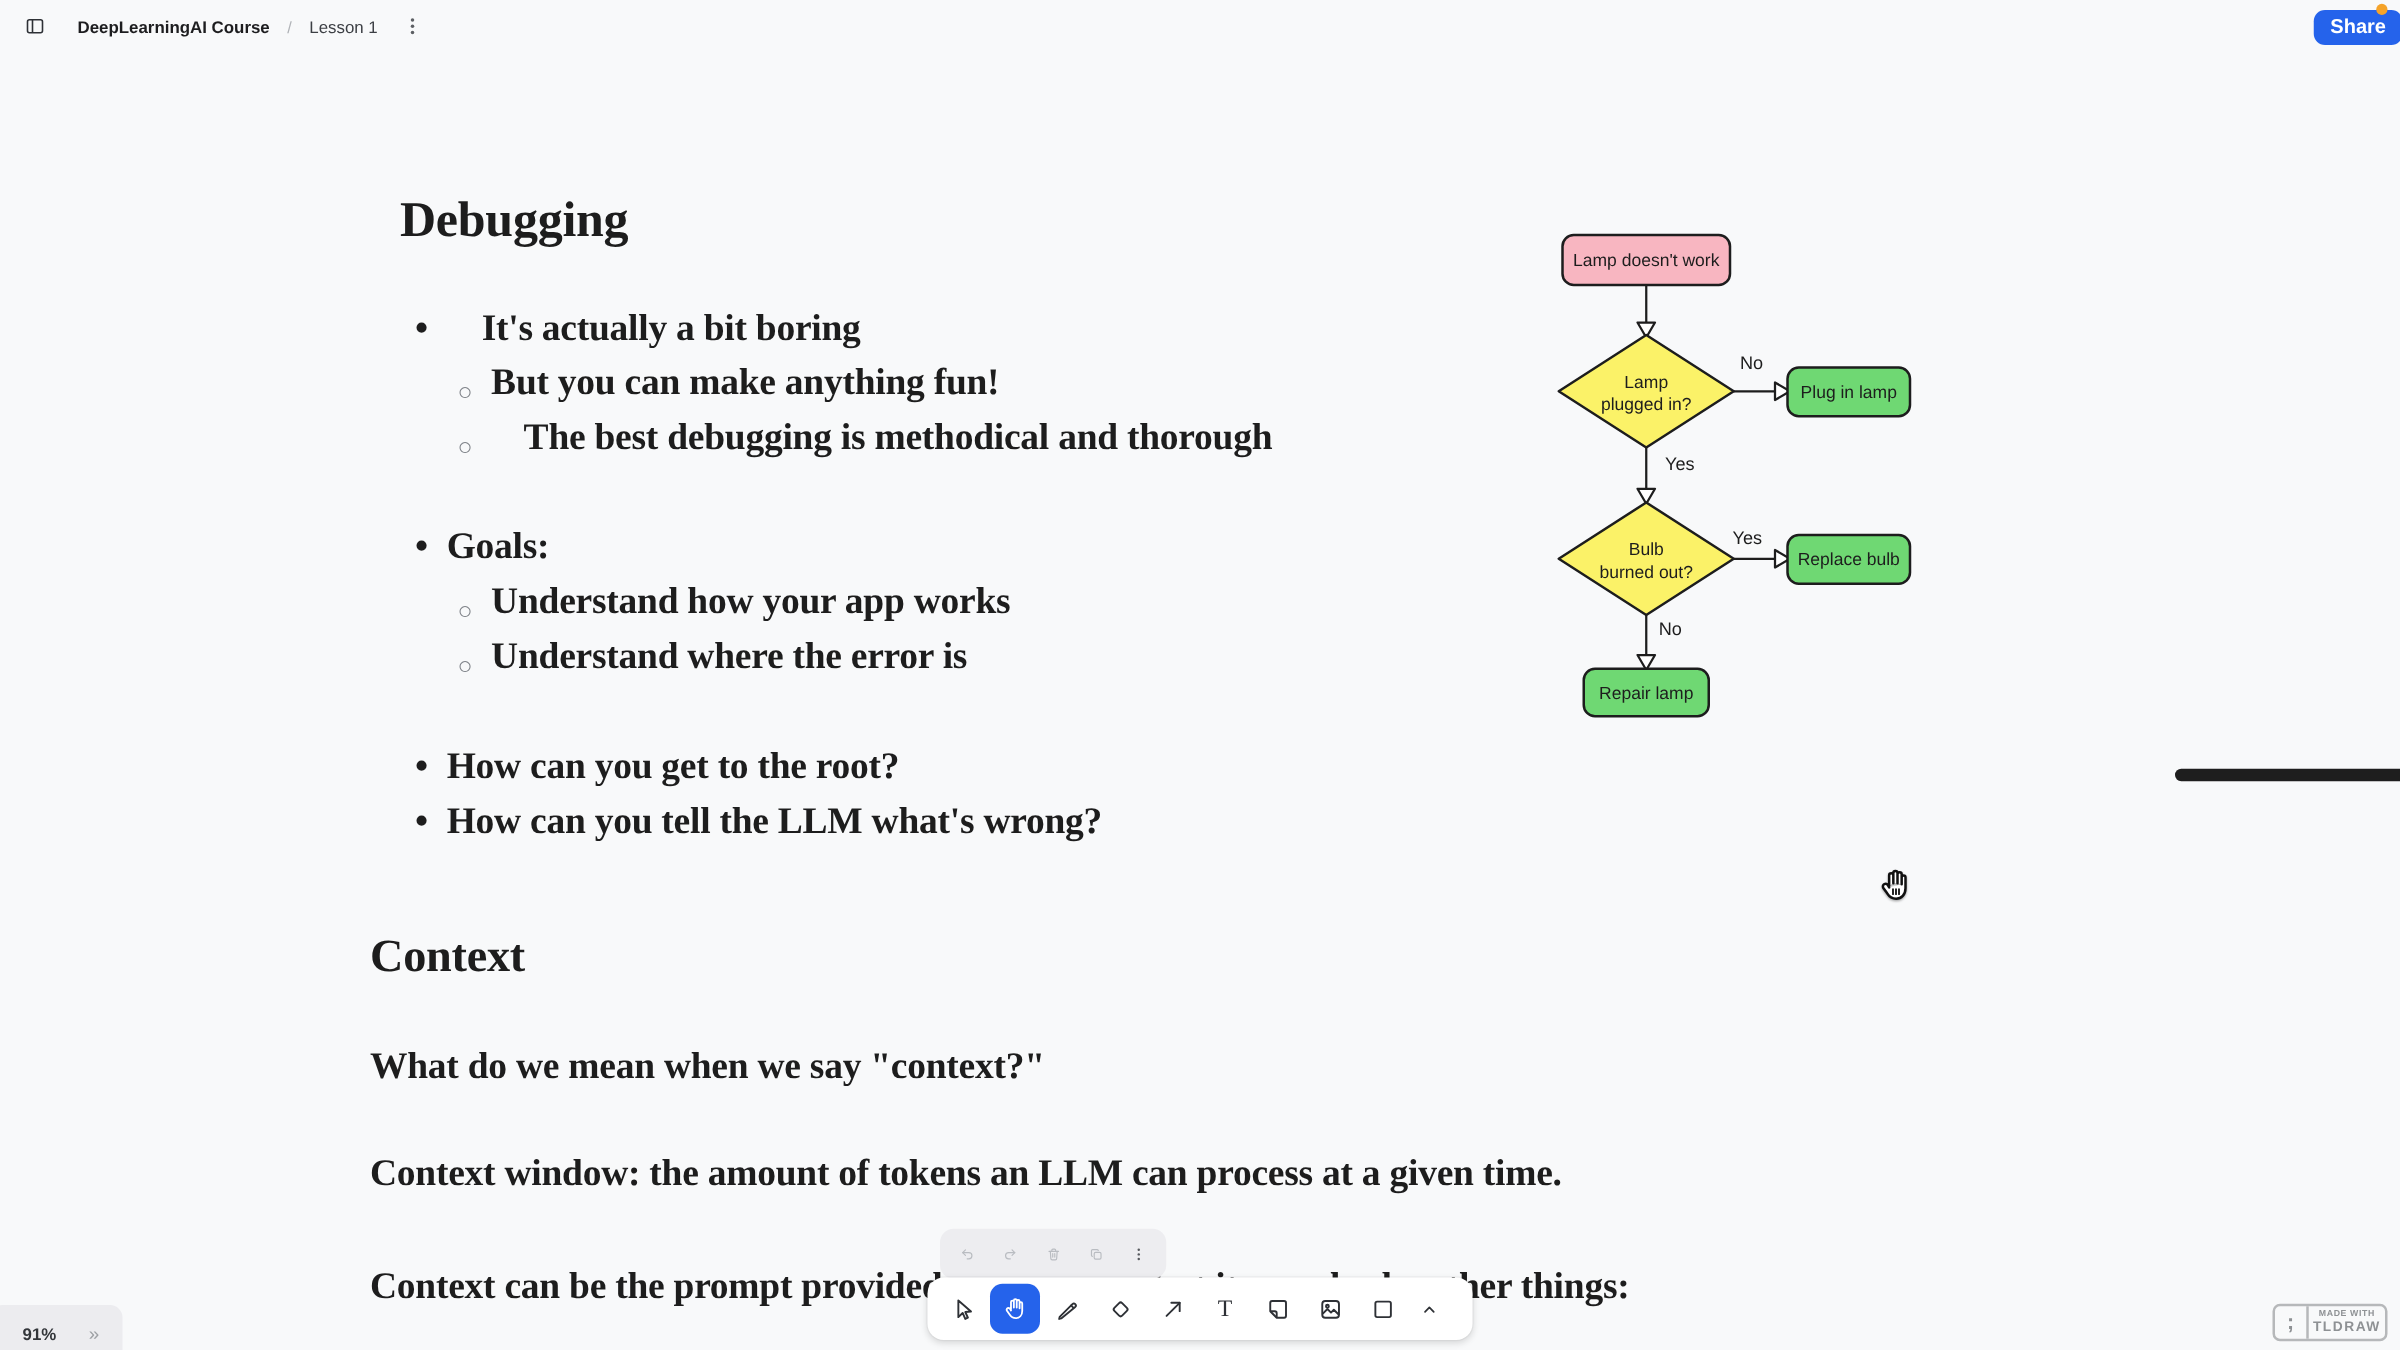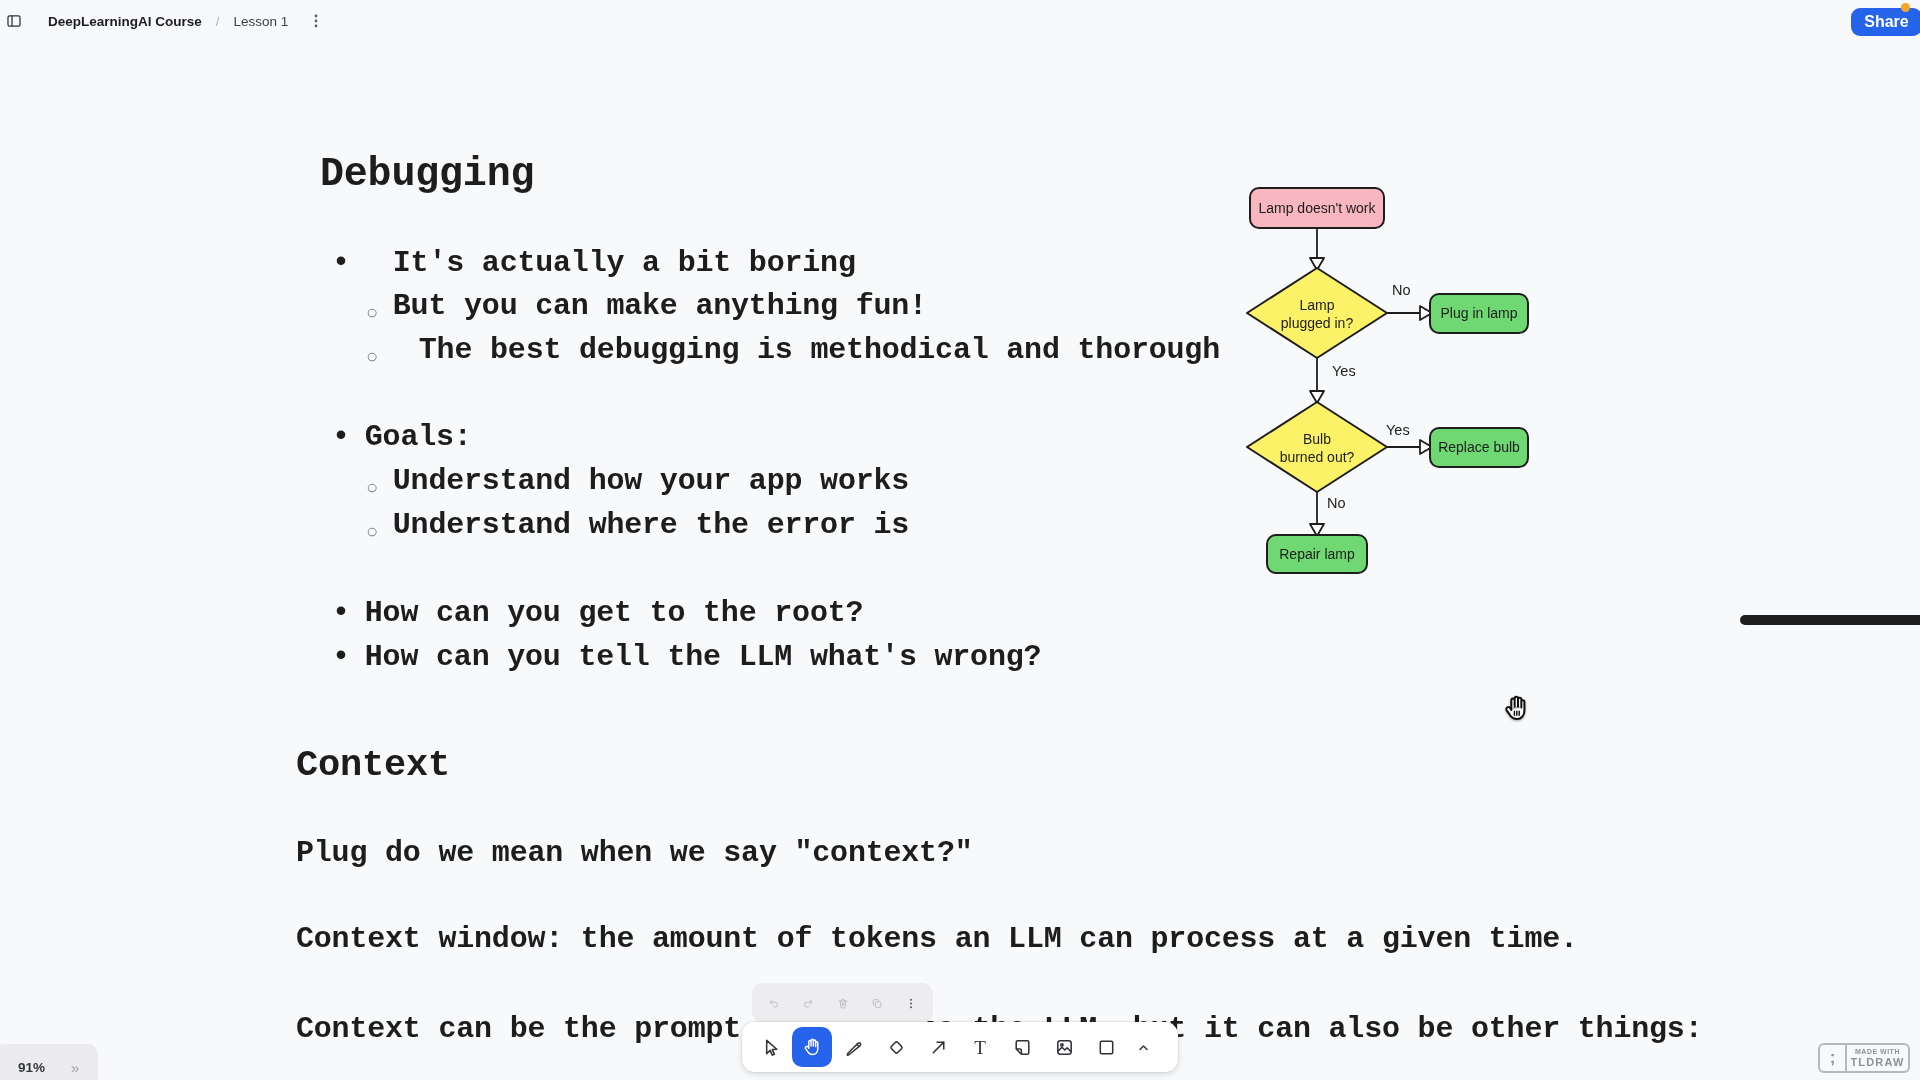--- a/index.html
+++ b/index.html
@@ -3,37 +3,37 @@
 <meta charset="utf-8">
 <style>
   html,body{margin:0;padding:0;}
   body{
     width:1920px;height:1080px;position:relative;overflow:hidden;
     background:#f8f9fa;
     font-family:"Liberation Sans", sans-serif;
     -webkit-font-smoothing:antialiased;
   }
   
-  .topbar{position:absolute;top:0;left:0;right:0;height:42px;display:flex;align-items:center;gap:14px;padding-left:0;z-index:40;}
+  .topbar{position:absolute;top:0;left:0;right:0;height:42px;display:flex;align-items:center;gap:14px;padding-left:14px;z-index:40;}
   .icon-btn{display:flex;align-items:center;justify-content:center;width:28px;height:28px;border-radius:6px;cursor:pointer;color:#2e3136;background:transparent;border:none;}
   .crumb-ws{font-size:13.5px;font-weight:bold;color:#1d1d1f;margin-left:6px;}
   .crumb-sep{font-size:13px;color:#b0b3b7;}
   .crumb-page{font-size:13.5px;color:#3c3f44;}
   .share-btn{
     position:absolute;top:8px;left:1851px;width:71px;height:28px;
     background:#2563eb;color:#ffffff;font-size:16px;font-weight:bold;
     border:none;border-radius:9px;display:flex;align-items:center;justify-content:center;cursor:pointer;
     font-family:"Liberation Sans",sans-serif;
   }
   .presence-dot{position:absolute;top:3px;left:1901px;width:9px;height:9px;border-radius:50%;background:#f5a329;z-index:41;}
 
   
   .cline{
     position:absolute;display:flex;align-items:flex-start;white-space:nowrap;
-    color:#1d1d1d;font-family:Liberation Mono, monospace;font-weight:bold;
+    color:#1d1d1d;font-family:Liberation Serif, serif;font-weight:bold;
     font-size:30px;letter-spacing:-0.2px;z-index:5;
   }
   .cline.h1{font-size:40px;}
   .cline.h2{font-size:37px;}
   .mk-dot::before{content:"•";margin-right:15px;}
   .mk-circ::before{content:"○";font-size:20px;color:#80848a;margin-right:15px;position:relative;top:5px;font-weight:normal;}
 
   
   .flowchart{position:absolute;left:1240px;top:180px;z-index:5;}
   .flowchart text{font-family:"Liberation Sans",sans-serif;fill:#1d1d1d;}
@@ -146,21 +146,21 @@
   </div>
 <div class="cline" style="left:332px;top:640px;text-align:center;">
     <span class="mk-dot"></span>
     <span>How can you tell the LLM what's wrong?</span>
   </div>
 
 <div class="cline h2" style="left:296px;top:744px;">
     <span>Context</span>
   </div>
 <div class="cline" style="left:296px;top:836px;">
-    <span>Plug do we mean when we say "context?"</span>
+    <span>What do we mean when we say "context?"</span>
   </div>
 <div class="cline" style="left:296px;top:922px;justify-content:center;">
     <span>Context window: the amount of tokens an LLM can process at a given time.</span>
   </div>
 <div class="cline" style="left:296px;top:1012px;">
     <span>Context can be the prompt provided to the LLM, but it can also be other things:</span>
   </div>
 
 <svg class="flowchart" width="300" height="400" viewBox="0 0 300 400">
 

